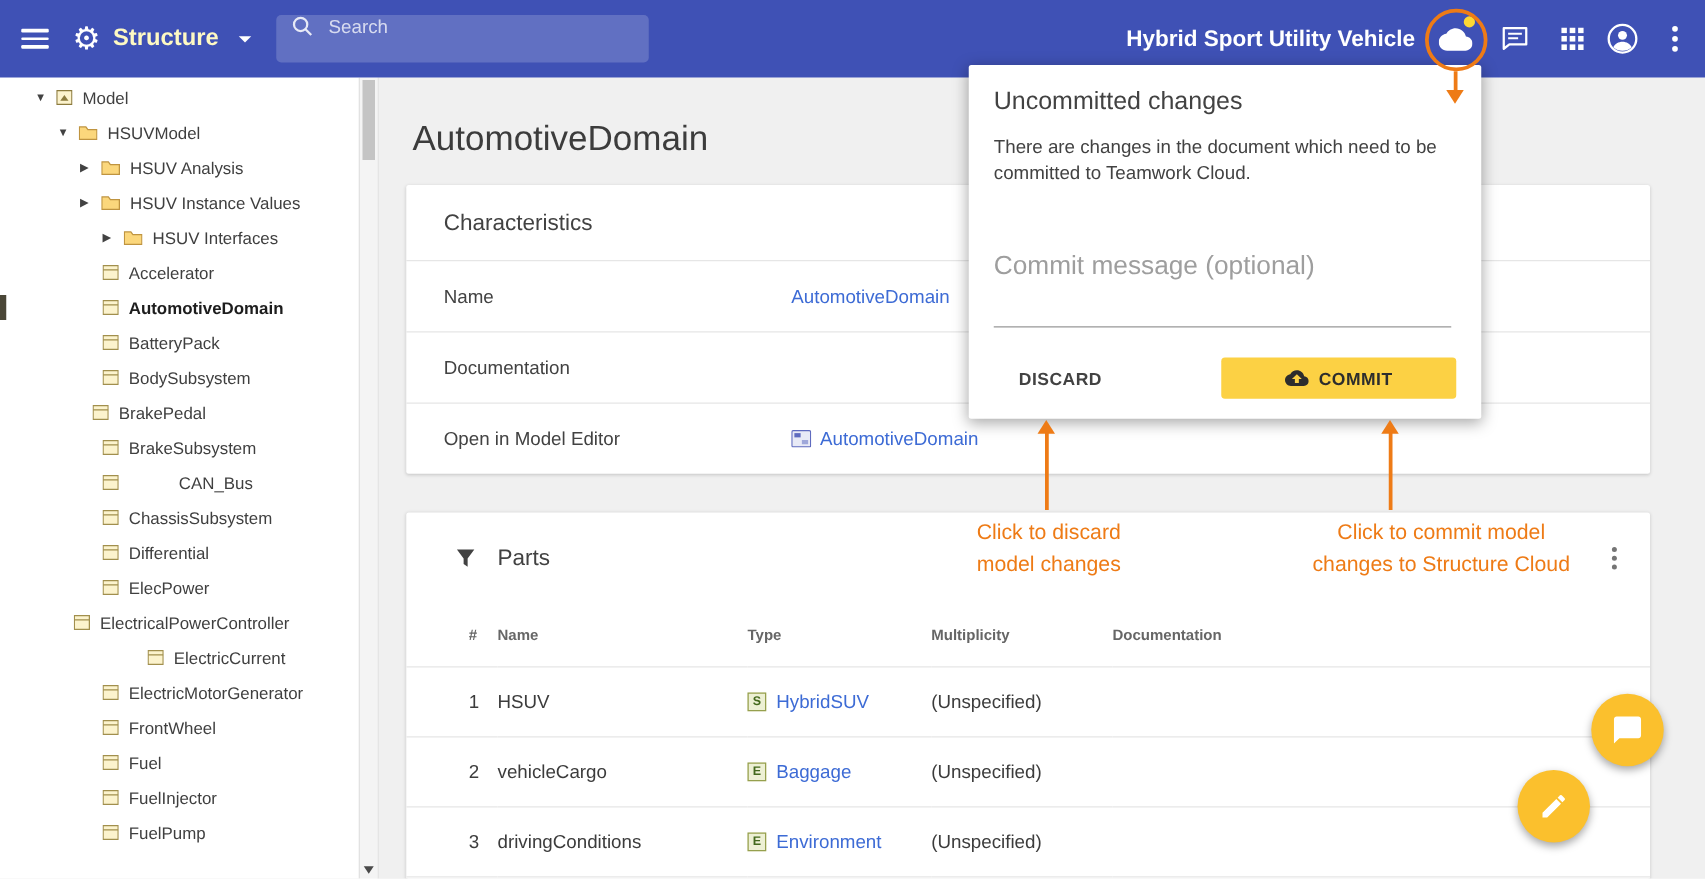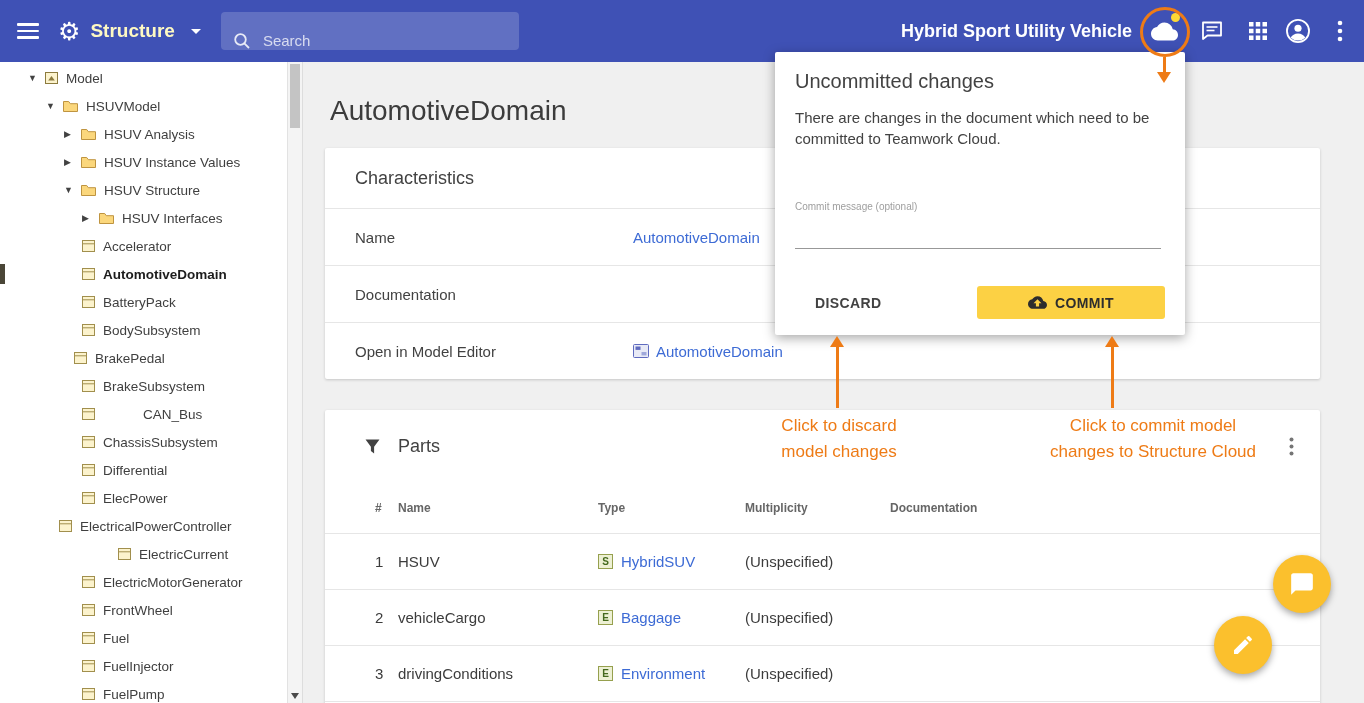--- a/index.html
+++ b/index.html
@@ -12,21 +12,21 @@
   .icon-btn{background:none;border:none;padding:0;cursor:pointer;display:flex;
             align-items:center;justify-content:center;}
   .menu-btn{width:44px;height:44px;margin-left:6px;}
   .hamburger i{display:block;width:22px;height:2.5px;background:#fff;margin:4px 0;border-radius:1px;}
   .view-switcher{display:flex;align-items:center;margin-left:8px;cursor:pointer;}
   .gear{font-size:25px;color:#fff;margin-right:10px;line-height:1;}
   .view-title{font-size:19px;font-weight:bold;color:#fef9c3;}
   .caret{width:0;height:0;border-left:5px solid transparent;border-right:5px solid transparent;
          border-top:5px solid #fff;margin-left:16px;}
   .searchbox{margin-left:20px;width:298px;height:38px;background:rgba(255,255,255,0.18);
-             border-radius:4px;display:flex;align-items:flex-end;padding:0 12px;box-sizing:border-box;}
+             border-radius:4px;display:flex;align-items:flex-start;padding:0 12px;box-sizing:border-box;}
   .searchbox input{flex:1;background:none;border:none;color:#fff;font-size:15px;outline:none;
                    margin-left:10px;font-family:"Liberation Sans",sans-serif;}
   .searchbox input::placeholder{color:rgba(255,255,255,0.75);}
   .doc-title{position:absolute;right:232px;top:0;line-height:62px;color:#fff;font-size:18px;
              font-weight:bold;white-space:nowrap;}
   .cloud-btn{position:absolute;left:1142px;top:9px;width:44px;height:44px;}
   .badge-dot{position:absolute;top:4px;right:6px;width:9px;height:9px;border-radius:50%;background:#fdd835;}
   .chat-btn{position:absolute;left:1191px;top:10px;width:42px;height:42px;}
   .grid-btn{position:absolute;left:1237px;top:10px;width:42px;height:42px;}
   .person-btn{position:absolute;left:1277px;top:10px;width:42px;height:42px;}
@@ -82,21 +82,21 @@
               font-size:10px;font-weight:bold;display:flex;align-items:center;justify-content:center;
               box-sizing:border-box;flex:none;}
 
   
   .popup{position:absolute;left:775px;top:52px;width:410px;height:283px;background:#fff;
          box-shadow:0 3px 12px rgba(0,0,0,0.35);border-radius:2px;z-index:50;
          padding:18px 20px 0 20px;box-sizing:border-box;}
   .popup-title{margin:0 0 14px 0;font-size:20px;font-weight:400;color:#424242;}
   .popup-body{font-size:15px;color:#424242;line-height:21px;width:368px;}
   .commit-input{position:absolute;left:20px;top:145px;width:366px;background:none;border:none;
-                border-bottom:1px solid #989898;font-size:10px;color:#701a75;outline:none;
+                border-bottom:1px solid #989898;font-size:21px;color:#701a75;outline:none;
                 padding:4px 0 36px 0;font-family:"Liberation Sans",sans-serif;}
   .commit-input::placeholder{color:#9e9e9e;}
   .popup-actions{position:absolute;left:20px;right:20px;top:234px;display:flex;align-items:center;}
   .btn-discard{background:none;border:none;font-size:14px;font-weight:bold;color:#424242;
                letter-spacing:0.4px;padding:8px 16px;margin-left:4px;cursor:pointer;
                font-family:"Liberation Sans",sans-serif;}
   .btn-commit{margin-left:auto;width:188px;height:33px;background:#fcd144;border:none;border-radius:3px;
               font-size:14px;font-weight:bold;color:#2d2d2d;letter-spacing:0.4px;display:flex;
               align-items:center;justify-content:center;gap:8px;cursor:pointer;
               font-family:"Liberation Sans",sans-serif;}
@@ -234,31 +234,20 @@
           <span class="tw-icon">
 
             <svg class="svg-folder" width="15" height="12" viewBox="0 0 15 12">
               <path d="M0.5 1.5h5.2l1.6 2.2h7.2v7.8H0.5z" fill="#fbd77c" stroke="#bf9440"></path>
             </svg>
 
           </span>
           <span class="tw-label">HSUV Instance Values</span>
         </div>
 
-        <div class="tree-row" data-expand="open" data-icon="folder" style="padding-left: 64px;">
-          <span class="tw-arrow"></span>
-          <span class="tw-icon">
-
-            <svg class="svg-folder" width="15" height="12" viewBox="0 0 15 12">
-              <path d="M0.5 1.5h5.2l1.6 2.2h7.2v7.8H0.5z" fill="#fbd77c" stroke="#bf9440"></path>
-            </svg>
-
-          </span>
-          <span class="tw-label">HSUV Structure</span>
-        </div>
 
         <div class="tree-row" data-expand="closed" data-icon="folder" style="padding-left: 82px;">
           <span class="tw-arrow"></span>
           <span class="tw-icon">
 
             <svg class="svg-folder" width="15" height="12" viewBox="0 0 15 12">
               <path d="M0.5 1.5h5.2l1.6 2.2h7.2v7.8H0.5z" fill="#fbd77c" stroke="#bf9440"></path>
             </svg>
 
           </span>

